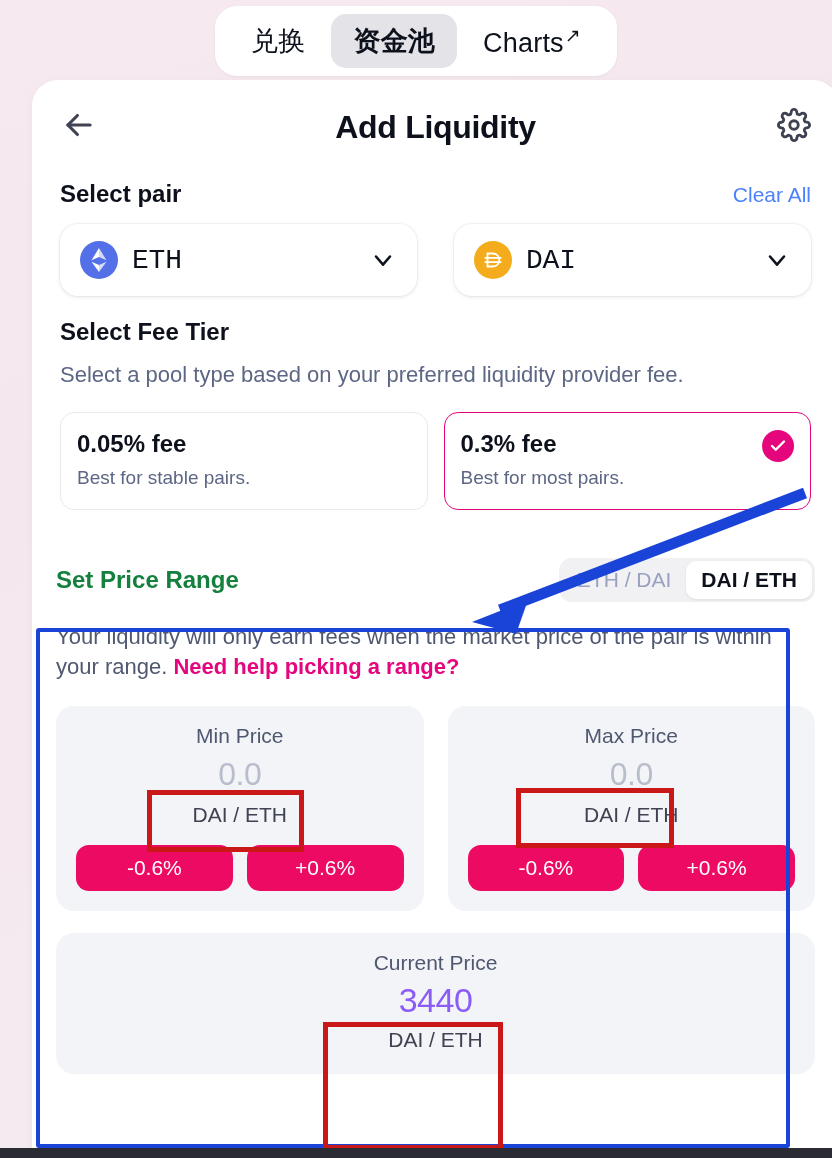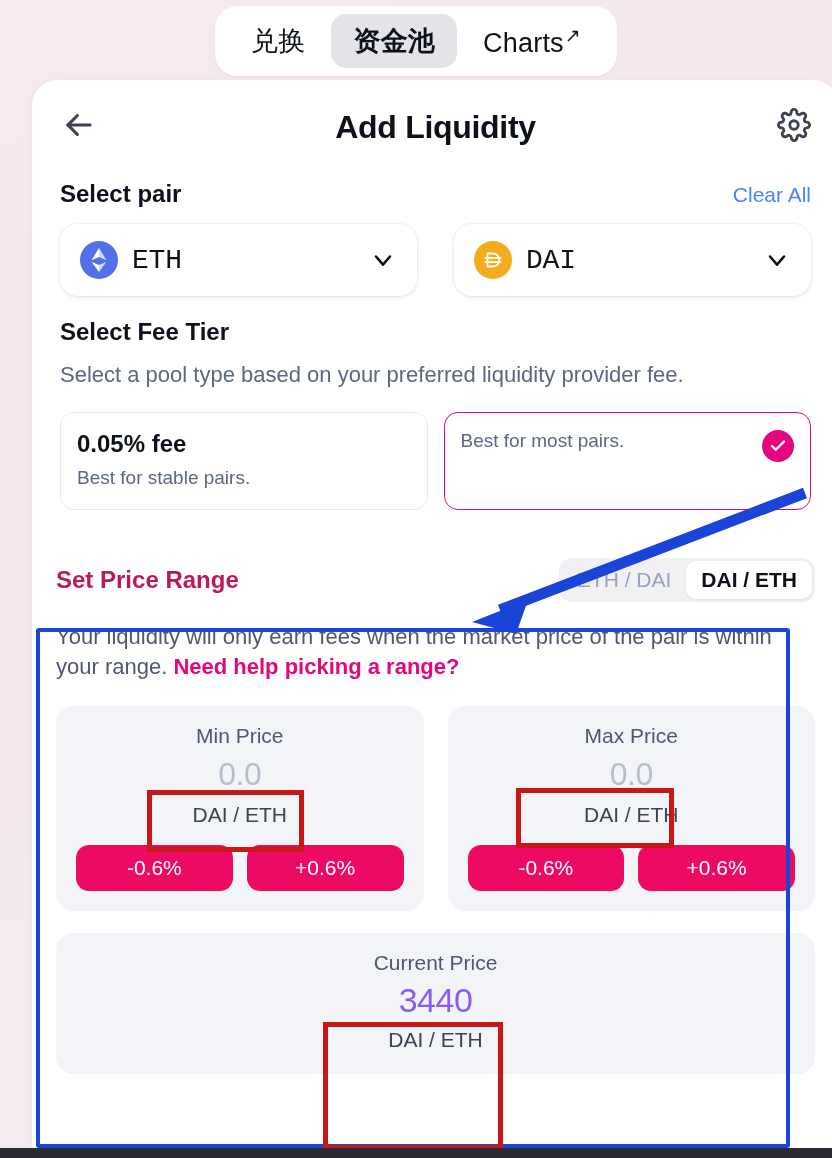--- a/index.html
+++ b/index.html
@@ -190,21 +190,21 @@
     padding: 20px 24px 22px 24px;
   }
   .range-head {
     display: flex;
     align-items: center;
     justify-content: space-between;
   }
   .range-title {
     font-size: 24px;
     font-weight: 700;
-    color: #be185d;
+    color: #15803d;
   }
   .toggle {
     background: #f1f1f4;
     border-radius: 13px;
     display: flex;
     padding: 3px;
   }
   .toggle-opt {
     font-size: 21px;
     padding: 7px 15px;
@@ -413,20 +413,21 @@
   <div class="fee-desc">Select a pool type based on your preferred liquidity provider fee.</div>
 
   <div class="fee-row">
 
     <div class="fee-card">
       <div class="fee-amt">0.05% fee</div>
       <div class="fee-sub">Best for stable pairs.</div>
     </div>
 
     <div class="fee-card selected">
+      <div class="fee-amt">0.3% fee</div>
       <div class="fee-sub">Best for most pairs.</div>
       <div class="fee-check">
         <svg width="18" height="18" viewBox="0 0 24 24" fill="none" stroke="#ffffff" stroke-width="3.2" stroke-linecap="round" stroke-linejoin="round">
           <polyline points="20 6 9 17 4 12"></polyline>
         </svg>
       </div>
     </div>
 
 
   </div>

